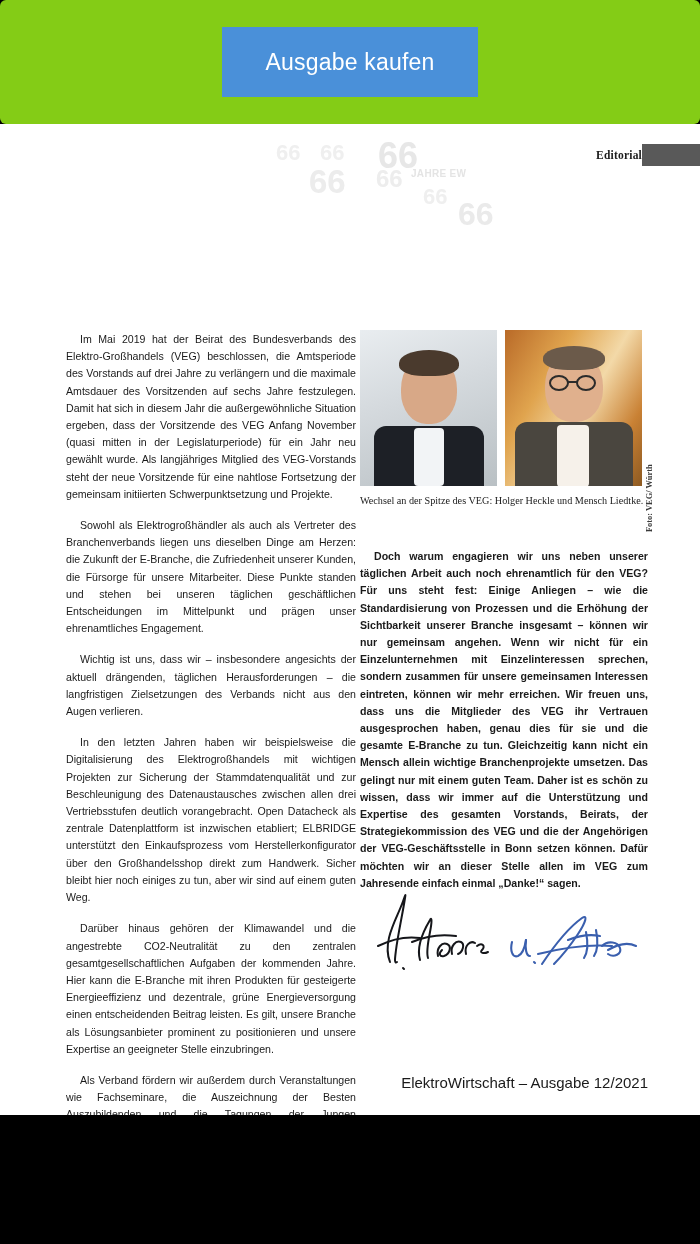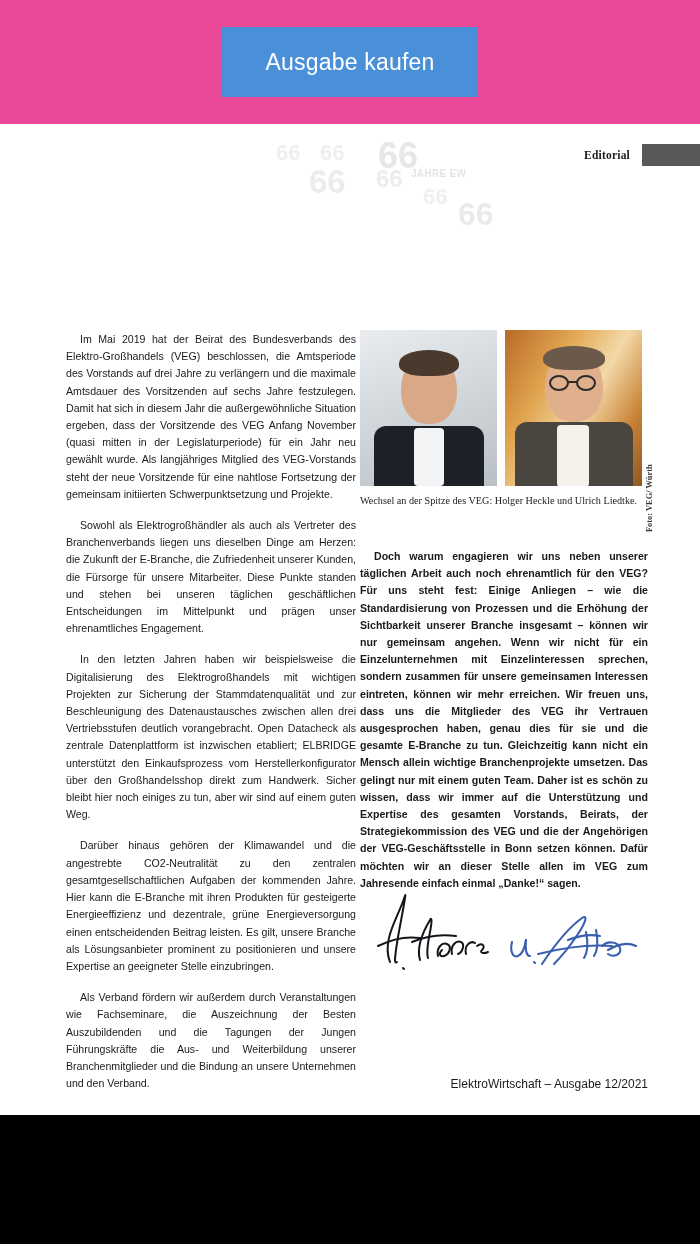--- a/index.html
+++ b/index.html
@@ -7,21 +7,22 @@
     width: 700px; height: 1244px;
     background: #000;
     font-family: "Liberation Sans", sans-serif;
     overflow: hidden;
   }
   .viewer { position: relative; width: 700px; height: 1244px; background: #000; }
 
   
   .topbar {
     position: absolute; left: 0; top: 0; width: 700px; height: 124px;
-    background: #ec4899;
+    background: #84cc16;
+    border-radius: 6px;
   }
   .buy-button {
     position: absolute; left: 222px; top: 27px;
     width: 256px; height: 70px;
     background: #4a90d9;
     border: none; cursor: pointer;
     color: #fff;
     font-family: "Liberation Sans", sans-serif;
     font-size: 23px; font-weight: 400;
     letter-spacing: .2px;
@@ -38,21 +39,21 @@
 
   
   .runhead {
     position: absolute; right: 0; top: 20px;
     display: flex; align-items: center; gap: 0;
   }
   .runhead-label {
     font-family: "Liberation Serif", serif;
     font-weight: 700; font-size: 11.5px; color: #1c1c1c;
     letter-spacing: .2px;
-    padding-right: 12px;
+    padding-right: 0;
   }
   .runhead-block { width: 58px; height: 22px; background: #595959; }
 
   
   .watermark {
     position: absolute; left: 268px; top: 8px;
     width: 260px; height: 100px;
     pointer-events: none; user-select: none;
   }
   .wm-q {
@@ -118,21 +119,21 @@
     white-space: nowrap;
   }
 
   
   .signatures { position: absolute; left: 372px; top: 760px; width: 270px; height: 90px; }
 
   
   .page-footer {
     position: absolute; right: 52px; bottom: 24px;
     font-family: "Liberation Sans", sans-serif;
-    font-size: 12px; color: #1a1a1a; padding-left: 44px;
+    font-size: 15px; color: #1a1a1a; padding-left: 44px;
   }
 
   
   .bottombar {
     position: absolute; left: 0; top: 1115px; width: 700px; height: 129px;
     background: #000;
   }
 </style>
 </head>
 <body>
@@ -173,27 +174,28 @@
         <div class="suit" style="left:10px; top:92px; width:118px; height:66px; background:#4a463f;"></div>
         <div class="shirt" style="left:52px; top:95px; width:32px; height:62px; background:#f6f1ea;"></div>
         <div class="head" style="left:40px; top:20px; width:58px; height:72px; background:#e0b08d;"></div>
         <div style="position:absolute;left:38px;top:16px;width:62px;height:24px;background:#6b5a4a;border-radius:50% 50% 40% 40%;"></div>
         <div class="glasses" style="left:44px; top:45px; width:20px; height:16px;"></div>
         <div class="glasses" style="left:71px; top:45px; width:20px; height:16px;"></div>
         <div class="glasses-bridge" style="left:63px; top:51px; width:9px;"></div>
       </div>
     </div>
 
-    <div class="caption">Wechsel an der Spitze des VEG: Holger Heckle und Ulrich Liedtke.</div>
+    <div class="caption">Wechsel an der Spitze des VEG: Holger Heckle und Mensch Liedtke.</div>
 
     <div class="photo-credit">Foto: VEG/ Würth</div>
 
     <div class="col col-left">
       <p>Im Mai 2019 hat der Beirat des Bundesverbands des Elektro-Großhandels (VEG) beschlossen, die Amtsperiode des Vorstands auf drei Jahre zu verlängern und die maximale Amtsdauer des Vorsitzenden auf sechs Jahre festzulegen. Damit hat sich in diesem Jahr die außergewöhnliche Situation ergeben, dass der Vorsitzende des VEG Anfang November (quasi mitten in der Legislaturperiode) für ein Jahr neu gewählt wurde. Als langjähriges Mitglied des VEG-Vorstands steht der neue Vorsitzende für eine nahtlose Fortsetzung der gemeinsam initiierten Schwerpunktsetzung und Projekte.</p>
       <p>Sowohl als Elektrogroßhändler als auch als Vertreter des Branchenverbands liegen uns dieselben Dinge am Herzen: die Zukunft der E-Branche, die Zufriedenheit unserer Kunden, die Fürsorge für unsere Mitarbeiter. Diese Punkte standen und stehen bei unseren täglichen geschäftlichen Entscheidungen im Mittelpunkt und prägen unser ehrenamtliches Engagement.</p>
+      <p>Wichtig ist uns, dass wir – insbesondere angesichts der aktuell drängenden, täglichen Herausforderungen – die langfristigen Zielsetzungen des Verbands nicht aus den Augen verlieren.</p>
       <p>In den letzten Jahren haben wir beispielsweise die Digitalisierung des Elektrogroßhandels mit wichtigen Projekten zur Sicherung der Stammdatenqualität und zur Beschleunigung des Datenaustausches zwischen allen drei Vertriebsstufen deutlich vorangebracht. Open Datacheck als zentrale Datenplattform ist inzwischen etabliert; ELBRIDGE unterstützt den Einkaufsprozess vom Herstellerkonfigurator über den Großhandelsshop direkt zum Handwerk. Sicher bleibt hier noch einiges zu tun, aber wir sind auf einem guten Weg.</p>
       <p>Darüber hinaus gehören der Klimawandel und die angestrebte CO2-Neutralität zu den zentralen gesamtgesellschaftlichen Aufgaben der kommenden Jahre. Hier kann die E-Branche mit ihren Produkten für gesteigerte Energieeffizienz und dezentrale, grüne Energieversorgung einen entscheidenden Beitrag leisten. Es gilt, unsere Branche als Lösungsanbieter prominent zu positionieren und unsere Expertise an geeigneter Stelle einzubringen.</p>
       <p>Als Verband fördern wir außerdem durch Veranstaltungen wie Fachseminare, die Auszeichnung der Besten Auszubildenden und die Tagungen der Jungen Führungskräfte die Aus- und Weiterbildung unserer Branchenmitglieder und die Bindung an unsere Unternehmen und den Verband.</p>
     </div>
 
     <div class="col col-right">
       <p>Doch warum engagieren wir uns neben unserer täglichen Arbeit auch noch ehrenamtlich für den VEG? Für uns steht fest: Einige Anliegen – wie die Standardisierung von Prozessen und die Erhöhung der Sichtbarkeit unserer Branche insgesamt – können wir nur gemeinsam angehen. Wenn wir nicht für ein Einzelunternehmen mit Einzelinteressen sprechen, sondern zusammen für unsere gemeinsamen Interessen eintreten, können wir mehr erreichen. Wir freuen uns, dass uns die Mitglieder des VEG ihr Vertrauen ausgesprochen haben, genau dies für sie und die gesamte E-Branche zu tun. Gleichzeitig kann nicht ein Mensch allein wichtige Branchenprojekte umsetzen. Das gelingt nur mit einem guten Team. Daher ist es schön zu wissen, dass wir immer auf die Unterstützung und Expertise des gesamten Vorstands, Beirats, der Strategiekommission des VEG und die der Angehörigen der VEG-Geschäftsstelle in Bonn setzen können. Dafür möchten wir an dieser Stelle allen im VEG zum Jahresende einfach einmal „Danke!“ sagen.</p>
     </div>
 
     <div class="signatures">

